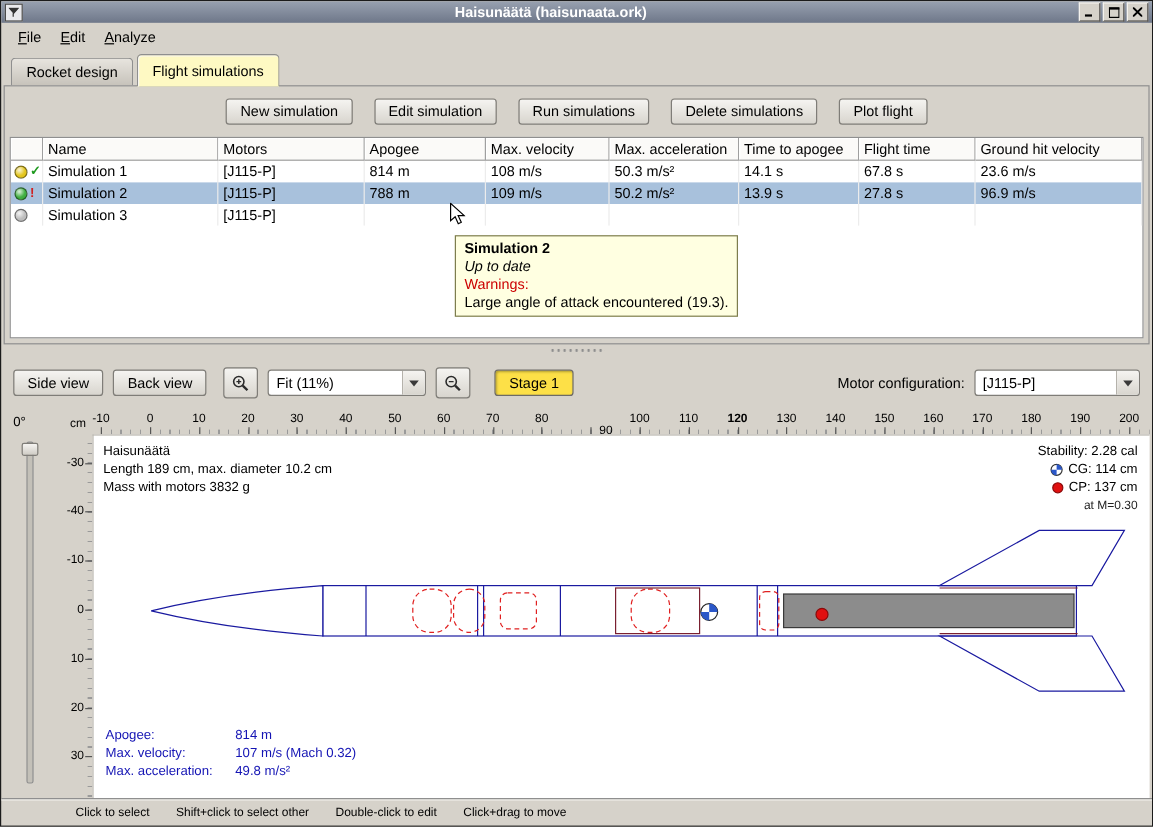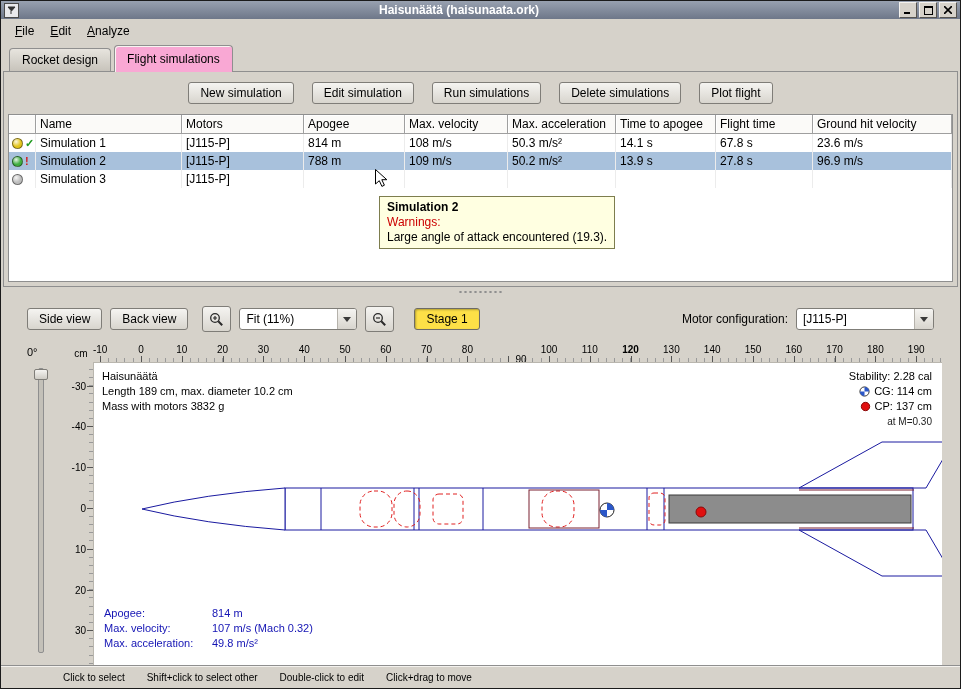--- a/index.html
+++ b/index.html
@@ -18,21 +18,21 @@
 
   
   .menubar{height:24px;flex:none;display:flex;align-items:center;padding-left:6px;}
   .menu-item{display:inline-block;padding:3px 8px;}
   .menu-item::first-letter{text-decoration:underline;}
 
   
   .tabstrip{height:28px;flex:none;display:flex;align-items:flex-end;padding-left:8px;position:relative;z-index:2;}
   .tab{box-sizing:border-box;height:23px;padding:4px 12px;margin-right:3px;border:1px solid #8f8f8f;border-bottom:none;
     border-radius:4px 4px 0 0;background:linear-gradient(#e7e4de,#c7c3bb);white-space:nowrap;}
-  .tab.active{height:27px;padding-top:6px;background:#f9a8d4;margin-bottom:-1px;box-shadow:inset 1px 1px 0 #f7f5f1;}
+  .tab.active{height:27px;padding-top:6px;background:#fef9c3;margin-bottom:-1px;box-shadow:inset 1px 1px 0 #f7f5f1;}
 
   .tabpane{height:216px;flex:none;box-sizing:border-box;margin:0 2px;border:1px solid #8f8f8f;background:#d6d2ca;
     display:flex;flex-direction:column;padding-top:10px;position:relative;z-index:1;}
 
   
   .btn{font:inherit;color:#000;padding:3px 11px;border:1px solid #7f7d78;border-radius:3px;
     background:linear-gradient(#f5f4f1,#d8d5ce);white-space:nowrap;}
   .icon-btn{width:27px;height:24px;display:flex;align-items:center;justify-content:center;border:1px solid #7f7d78;
     border-radius:3px;background:linear-gradient(#f5f4f1,#d8d5ce);}
   .toggle.pressed{background:#fde047;border-color:#6d6b66;box-shadow:inset 1px 1px 2px rgba(0,0,0,.3);}
@@ -49,21 +49,21 @@
   .status-cell{display:flex;align-items:center;gap:2px;padding:0 3px;}
   .ball{width:9px;height:9px;border-radius:50%;border:1px solid rgba(0,0,0,.45);flex:none;
     background-image:radial-gradient(circle at 35% 30%,rgba(255,255,255,.85),rgba(255,255,255,0) 55%);}
   .mark{font-size:11px;font-weight:bold;line-height:1;}
 
   
   .splitter{height:9px;flex:none;display:flex;align-items:center;justify-content:center;}
   .splitter-dots{width:46px;height:4px;background-image:radial-gradient(circle,#8f8f8f 1px,transparent 1.3px);background-size:5px 4px;}
 
   
-  .viewpane{flex:1;display:flex;flex-direction:column;padding:0 18px;min-height:0;}
+  .viewpane{flex:1;display:flex;flex-direction:column;padding:0 2px;min-height:0;}
   .view-toolbar{height:46px;flex:none;display:flex;align-items:center;gap:8px;padding:0 8px;}
   .combo{display:flex;align-items:stretch;height:22px;box-sizing:border-box;border:1px solid #7f7d78;border-radius:3px;background:#fff;}
   .combo-value{flex:1;display:flex;align-items:center;padding:0 6px;white-space:nowrap;overflow:hidden;}
   .combo-arrow{width:18px;display:flex;align-items:center;justify-content:center;border-left:1px solid #b5b2ab;
     background:linear-gradient(#f5f4f1,#d8d5ce);border-radius:0 2px 2px 0;}
   .tri-down{width:0;height:0;border-left:4px solid transparent;border-right:4px solid transparent;border-top:5px solid #3a3a3a;}
   .mc-label{margin-left:auto;white-space:nowrap;}
 
   .figure-row{flex:1;display:flex;min-height:0;}
   .rotation-col{width:50px;flex:none;position:relative;}
@@ -226,21 +226,21 @@
     <div class="view-toolbar">
       <button class="btn">Side view</button>
       <button class="btn">Back view</button>
       <div class="icon-btn" style="margin-left:6px">
         <svg width="15" height="15" viewBox="0 0 15 15">
           <circle cx="6" cy="6" r="4.3" fill="none" stroke="#2a2a2a" stroke-width="1.3"></circle>
           <path d="M9.3,9.3 L13.2,13.2" stroke="#2a2a2a" stroke-width="2"></path>
           <path d="M4,6 h4 M6,4 v4" stroke="#2a2a2a" stroke-width="1.2"></path>
         </svg>
       </div>
-      <div class="combo" style="width:118px">
+      <div class="combo" style="width:132px">
         <div class="combo-value">Fit (11%)</div>
         <div class="combo-arrow">
             <span class="tri-down"></span>
           </div>
       </div>
       <div class="icon-btn">
         <svg width="15" height="15" viewBox="0 0 15 15">
           <circle cx="6" cy="6" r="4.3" fill="none" stroke="#2a2a2a" stroke-width="1.3"></circle>
           <path d="M9.3,9.3 L13.2,13.2" stroke="#2a2a2a" stroke-width="2"></path>
           <path d="M4,6 h4" stroke="#2a2a2a" stroke-width="1.2"></path>
@@ -407,20 +407,21 @@
 
   <div class="statusbar">
       <span class="hint">Click to select</span>
       <span class="hint">Shift+click to select other</span>
       <span class="hint">Double-click to edit</span>
       <span class="hint">Click+drag to move</span>
     </div>
 
   <div class="tooltip">
     <div class="tt-title">Simulation 2</div>
+    <div class="tt-status">Up to date</div>
     <div class="tt-warn">Warnings:</div>
     <div>Large angle of attack encountered (19.3).</div>
   </div>
 
   <div class="cursor">
     <svg width="13" height="19" viewBox="0 0 13 19">
       <path d="M0.5,0.5 L0.5,15 L4.3,11.7 L6.9,17.4 L9.4,16.2 L6.8,10.7 L11.8,10.7 Z" fill="#fff" stroke="#000"></path>
     </svg>
   </div>
 

